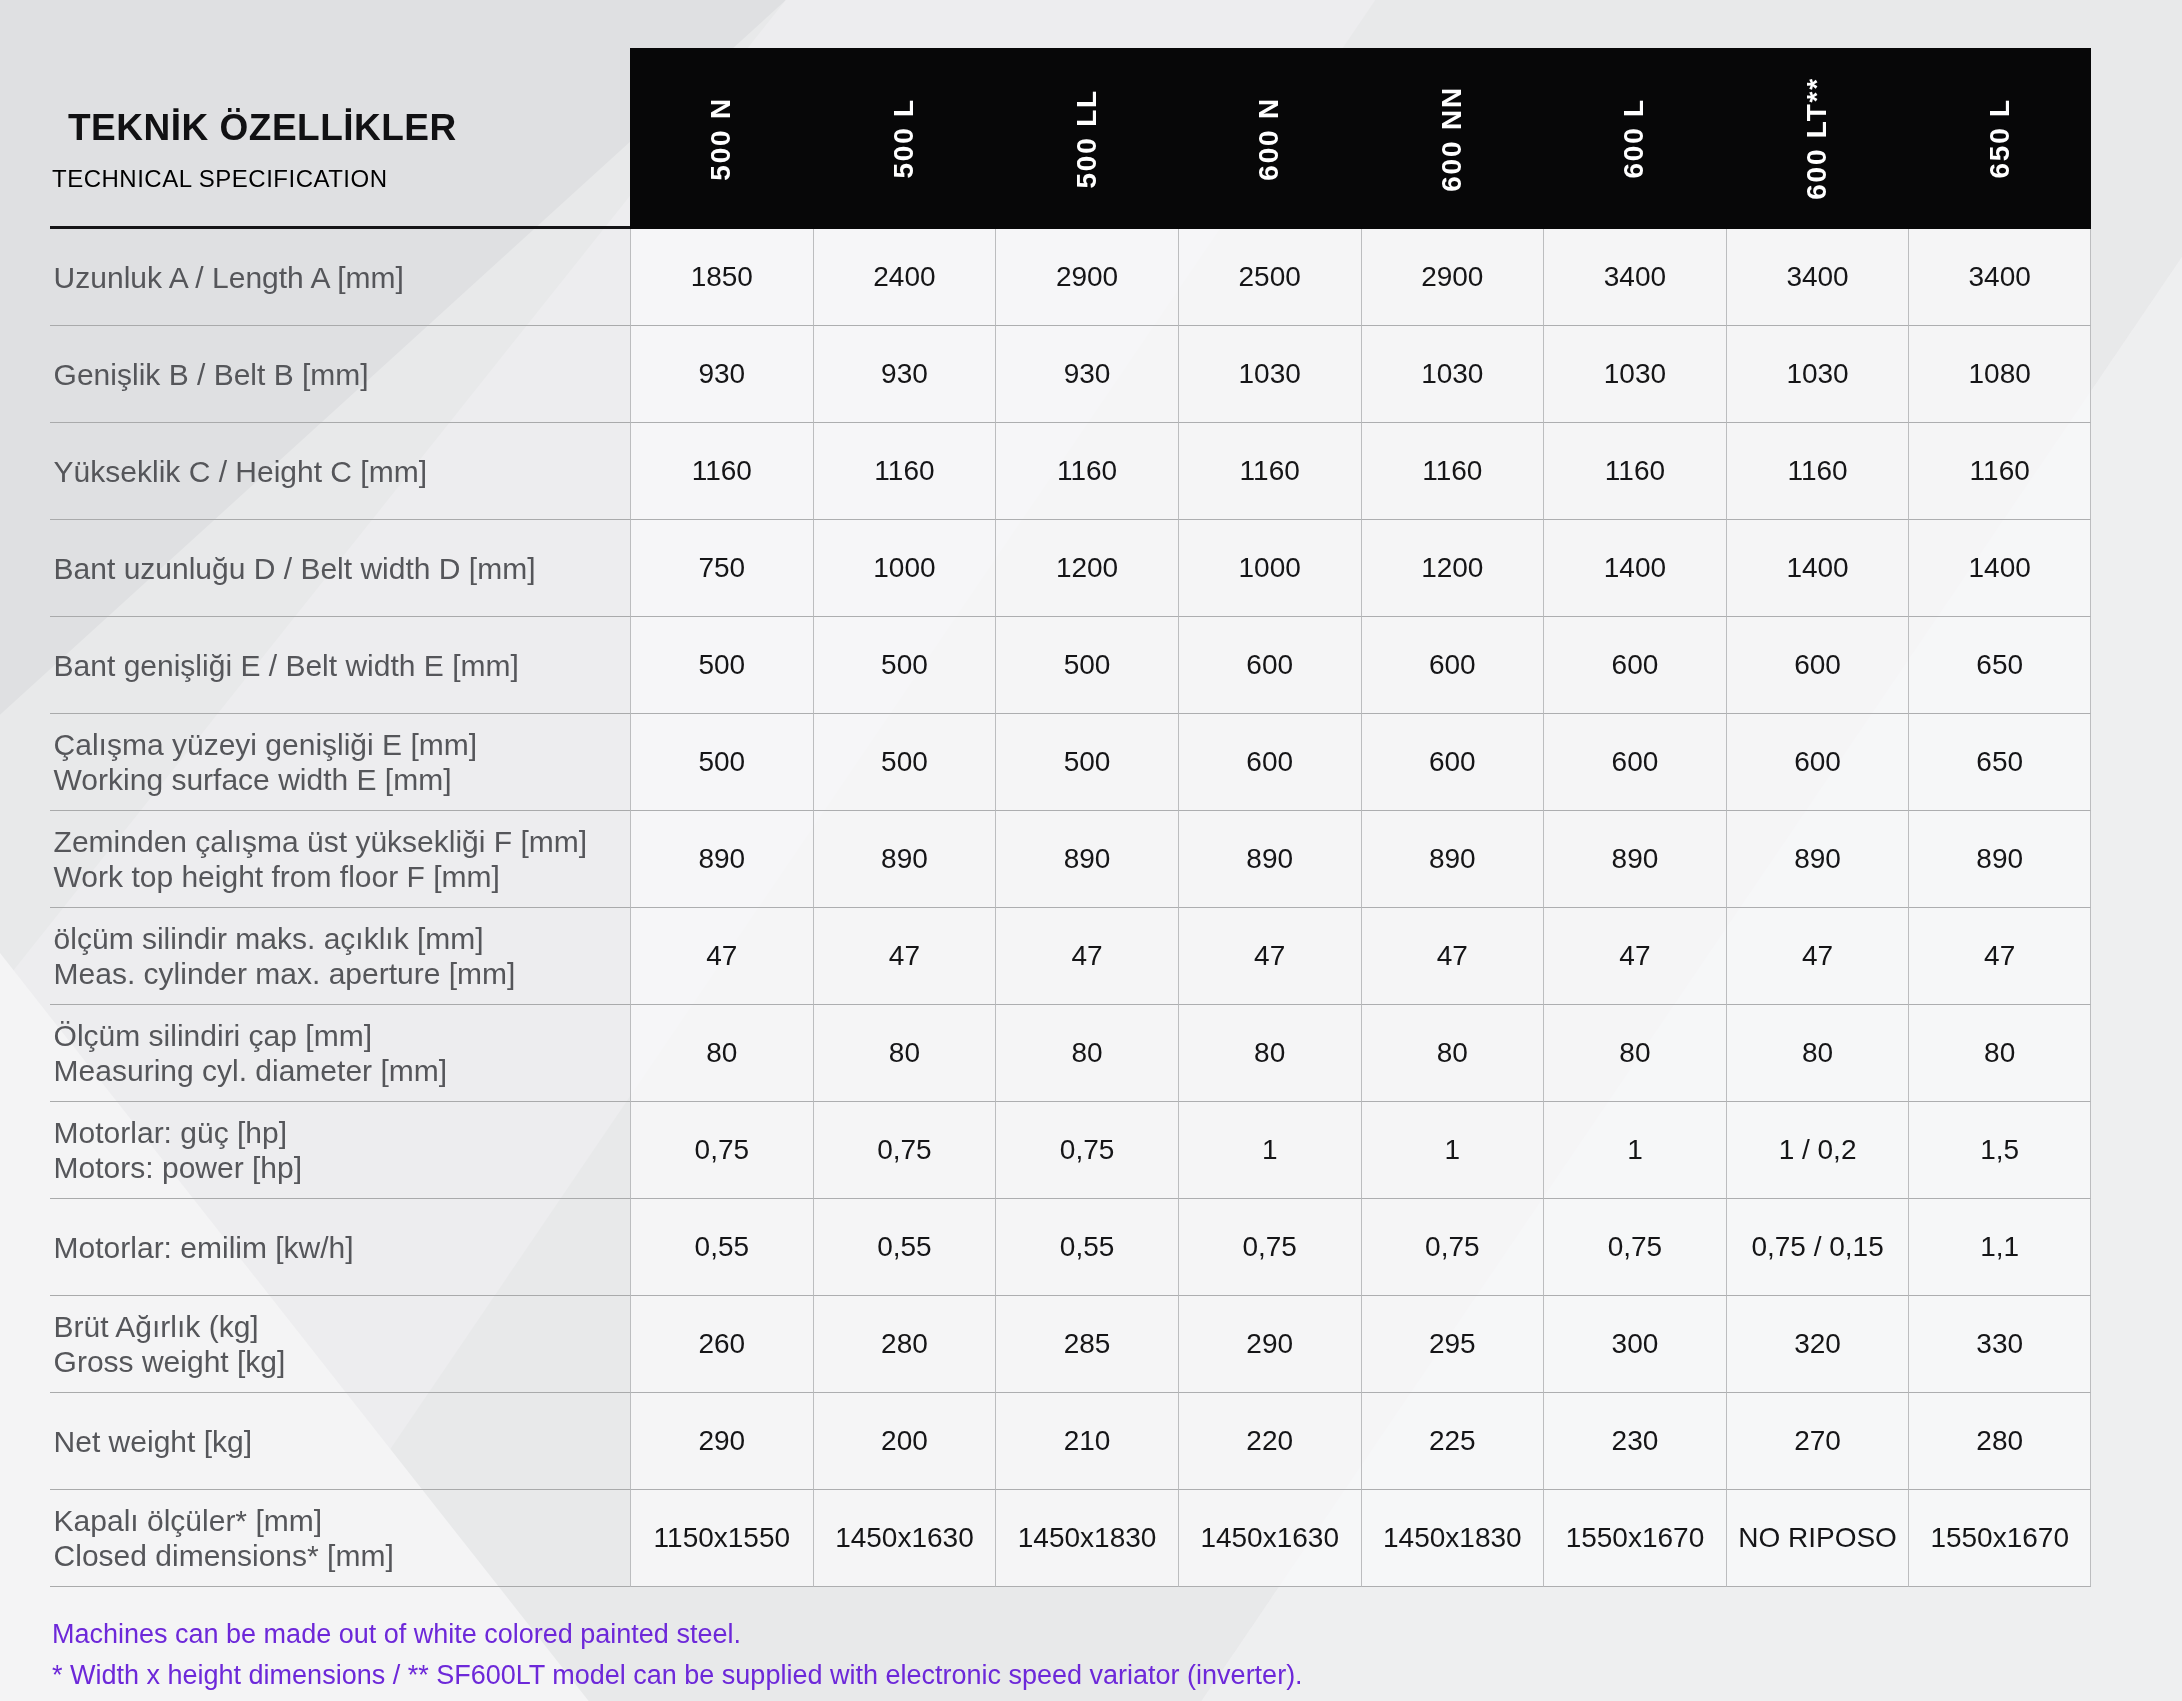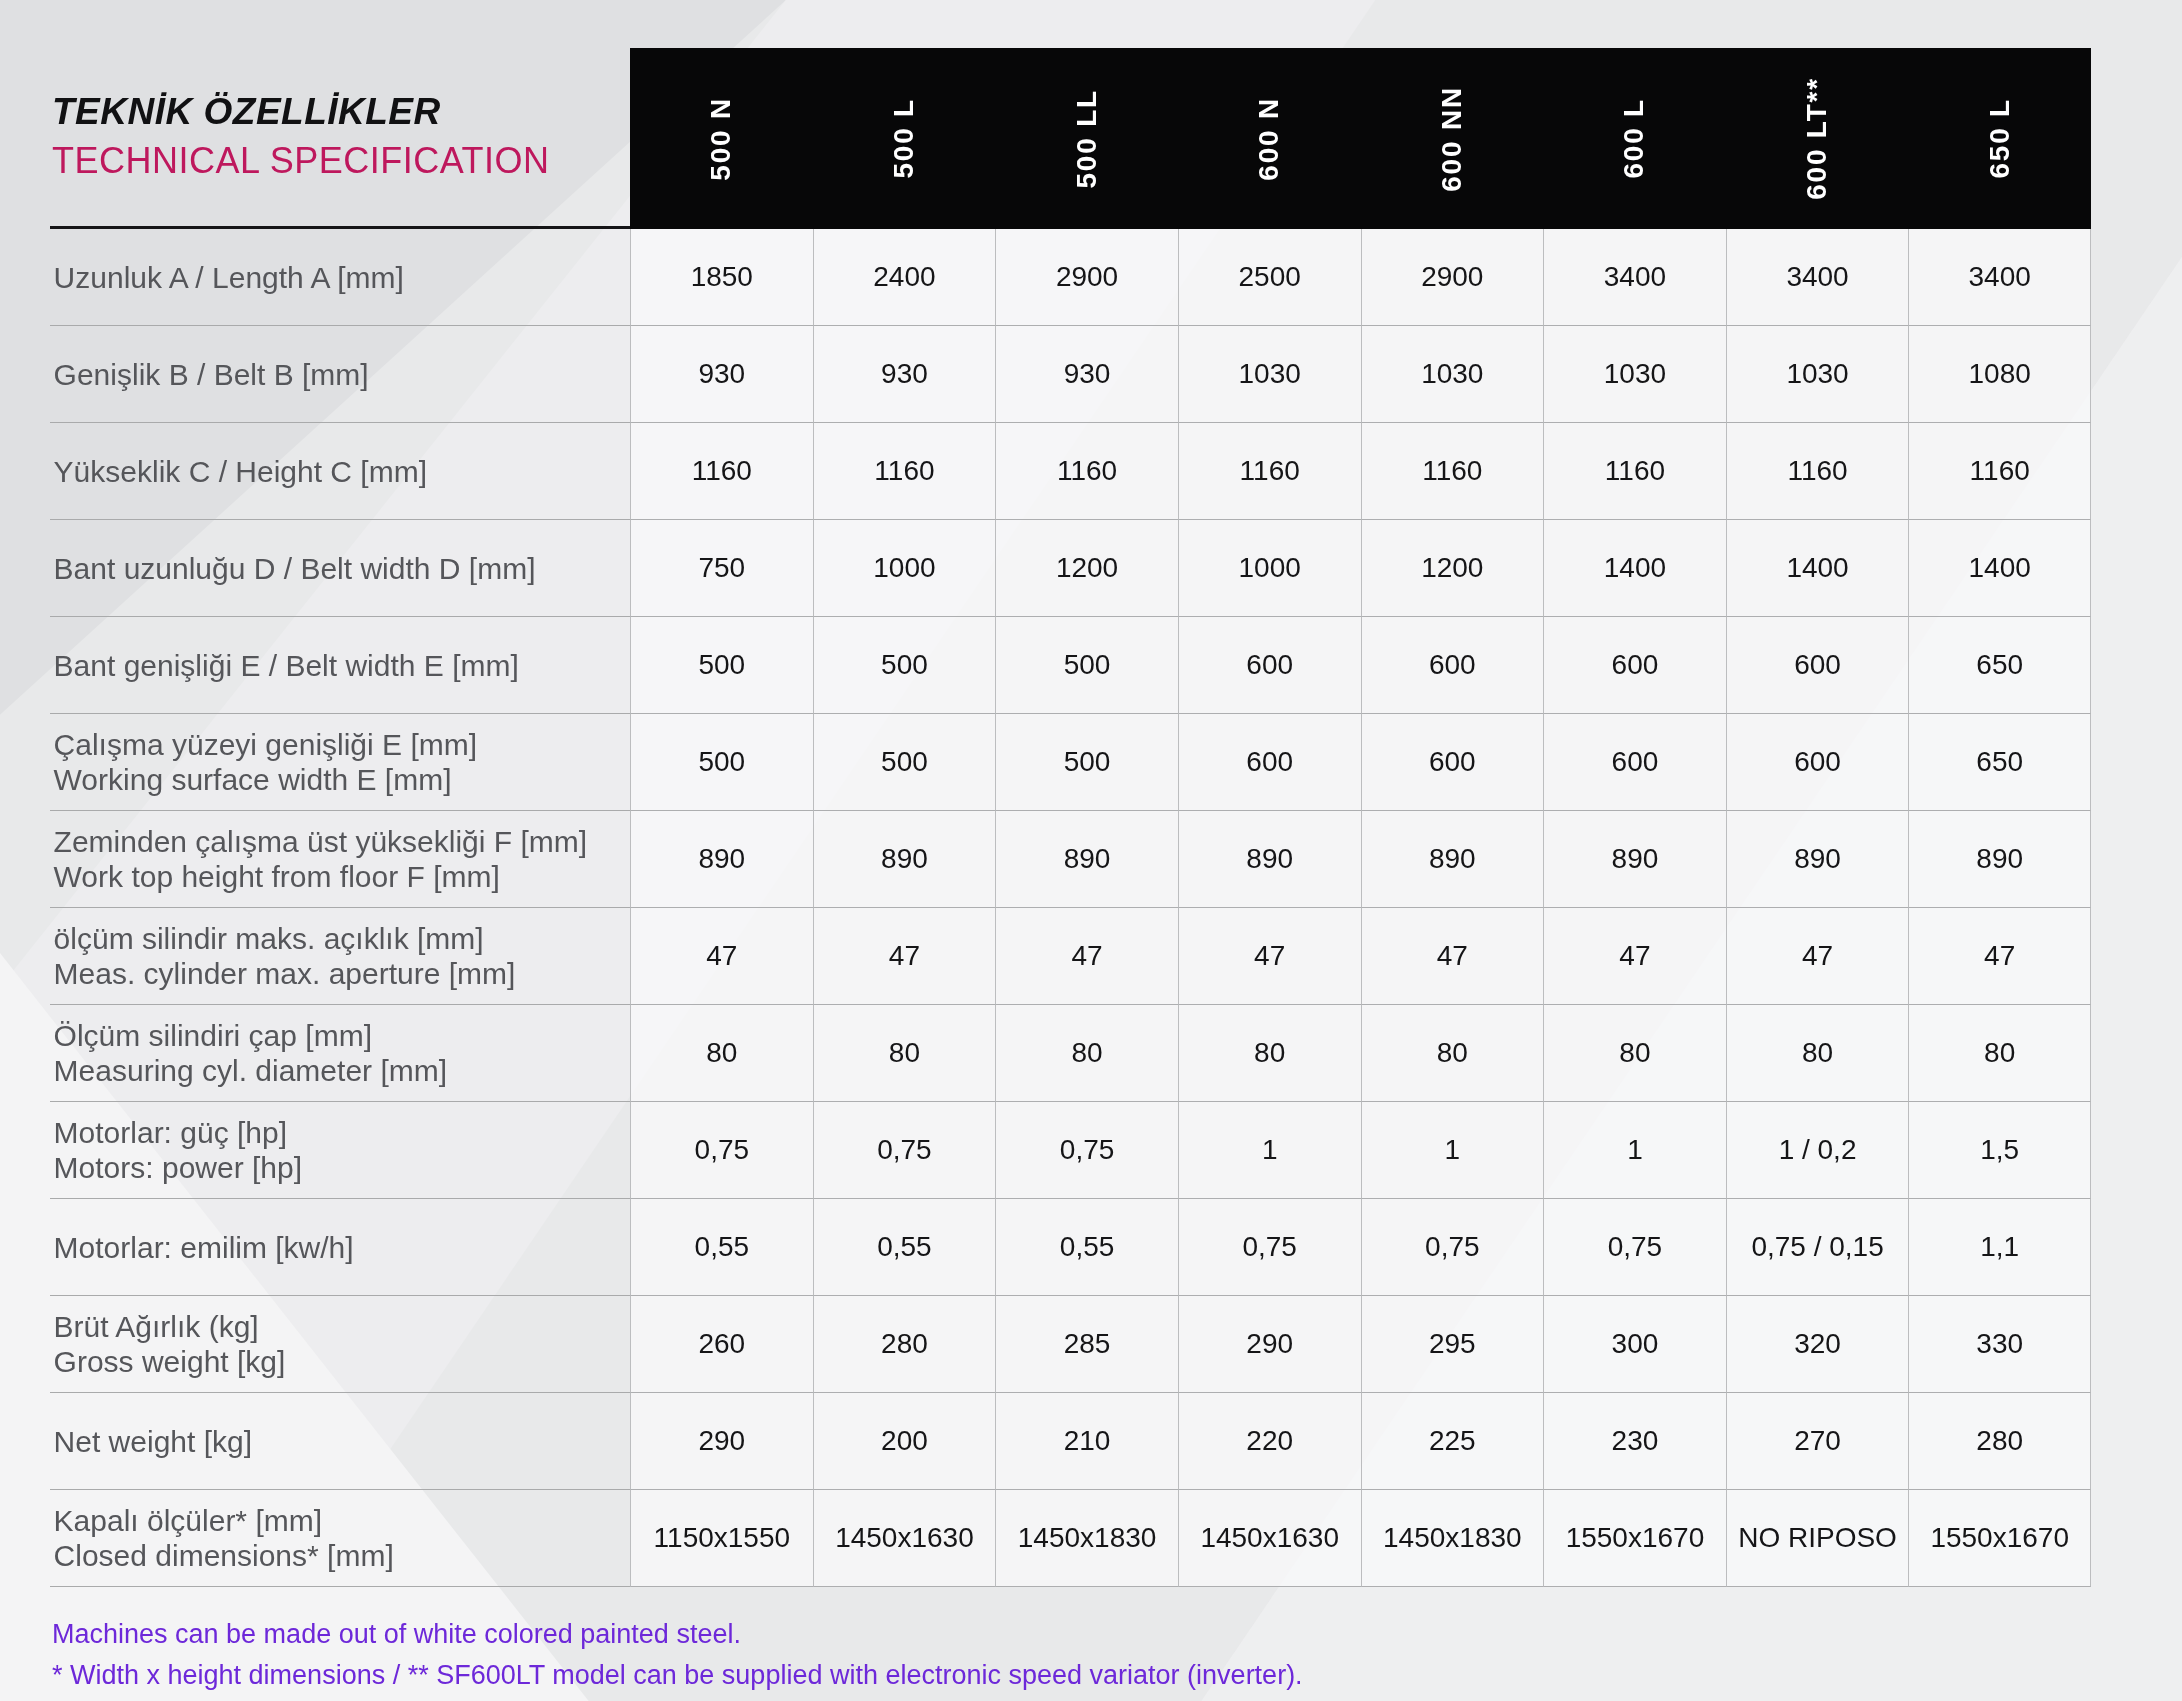--- a/index.html
+++ b/index.html
@@ -10,22 +10,22 @@
     -webkit-font-smoothing:antialiased;
   }
   
   .bg-shape{position:absolute;inset:0;pointer-events:none;}
   .s1{background:#dfe0e2;clip-path:polygon(0% 0%,36% 0%,0% 42%);}
   .s2{background:#ededef;clip-path:polygon(36% 0%,63% 0%,10% 100%,0% 100%,0% 58%);}
   .s3{background:#f4f4f5;clip-path:polygon(0% 56%,27% 100%,0% 100%);}
   .s4{background:#f0f0f1;opacity:.75;clip-path:polygon(100% 15%,100% 100%,55% 100%);}
 
   .title-block{position:absolute;left:52px;top:91px;}
-  .title-tr{font-size:37px;font-weight:bold;color:#111113;letter-spacing:0.5px;margin:0;font-style:italic;}
-  .title-en{font-size:36px;font-weight:400;color:#be185d;letter-spacing:0.5px;margin:7.3px 0 0 0;}
+  .title-tr{font-size:37px;font-weight:bold;color:#111113;letter-spacing:0.5px;margin:16px;}
+  .title-en{font-size:24px;font-weight:400;color:#000000;letter-spacing:0.5px;margin:7.3px 0 0 0;}
   .title-rule{position:absolute;left:50px;top:226px;width:580px;height:2.7px;background:#151517;}
 
   
   .header-bar{
     position:absolute;left:630px;top:48px;width:1461px;height:181px;
     background:#070708;display:flex;
   }
   .hcell{flex:1 1 0;display:flex;align-items:center;justify-content:center;}
   .hcell span{
     writing-mode:vertical-rl;transform:rotate(180deg);

